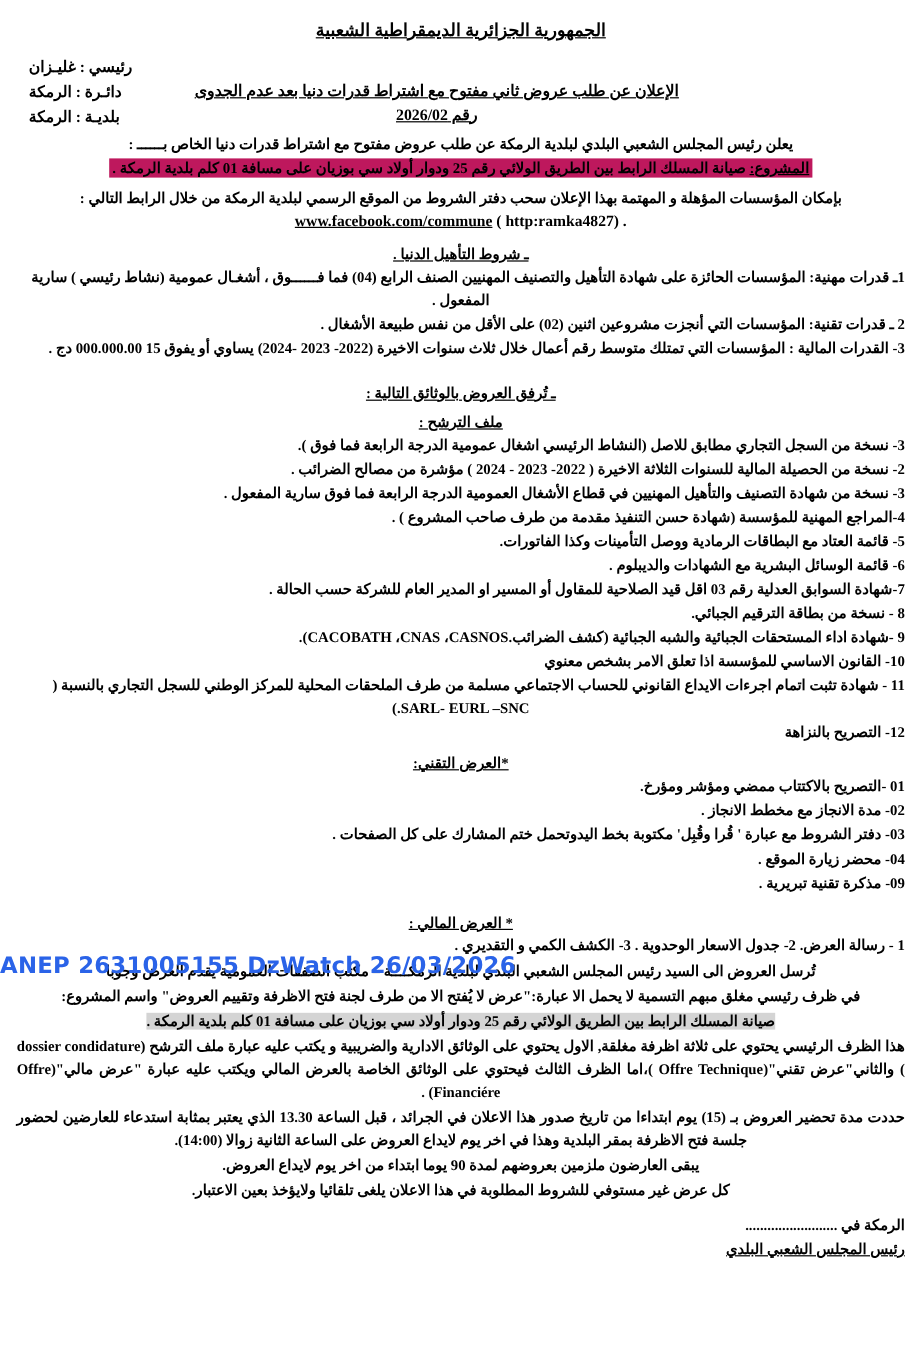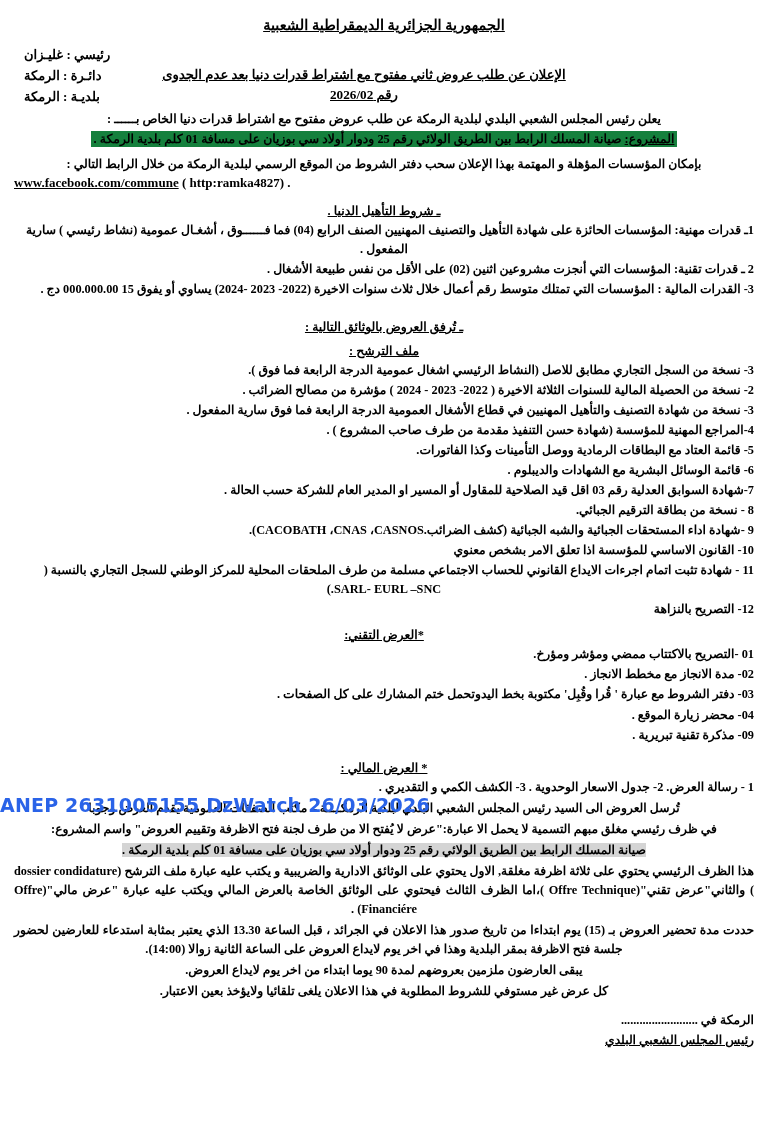--- a/index.html
+++ b/index.html
@@ -72,34 +72,34 @@
     font-weight: bold;
     margin: 6px 0 4px 0;
   }
   .project-line {
     text-align: center;
     font-size: 12.4px;
     font-weight: bold;
     margin: 3px 0 10px 0;
   }
   .project-line .inner {
-    background: #15803d;
+    background: #be185d;
     padding: 1px 3px;
     display: inline;
   }
   .project-label { text-decoration: underline; }
 
   .site-note {
     text-align: center;
     font-size: 12.3px;
     font-weight: bold;
     margin: 8px 0 2px 0;
   }
   .site-url {
-    text-align: left;
+    text-align: center;
     font-size: 13px;
     font-weight: bold;
     margin: 3px 0 12px 0;
     direction: ltr;
   }
   .site-url .link { text-decoration: underline; }
 
   
   .section-head {
     font-size: 12.4px;

